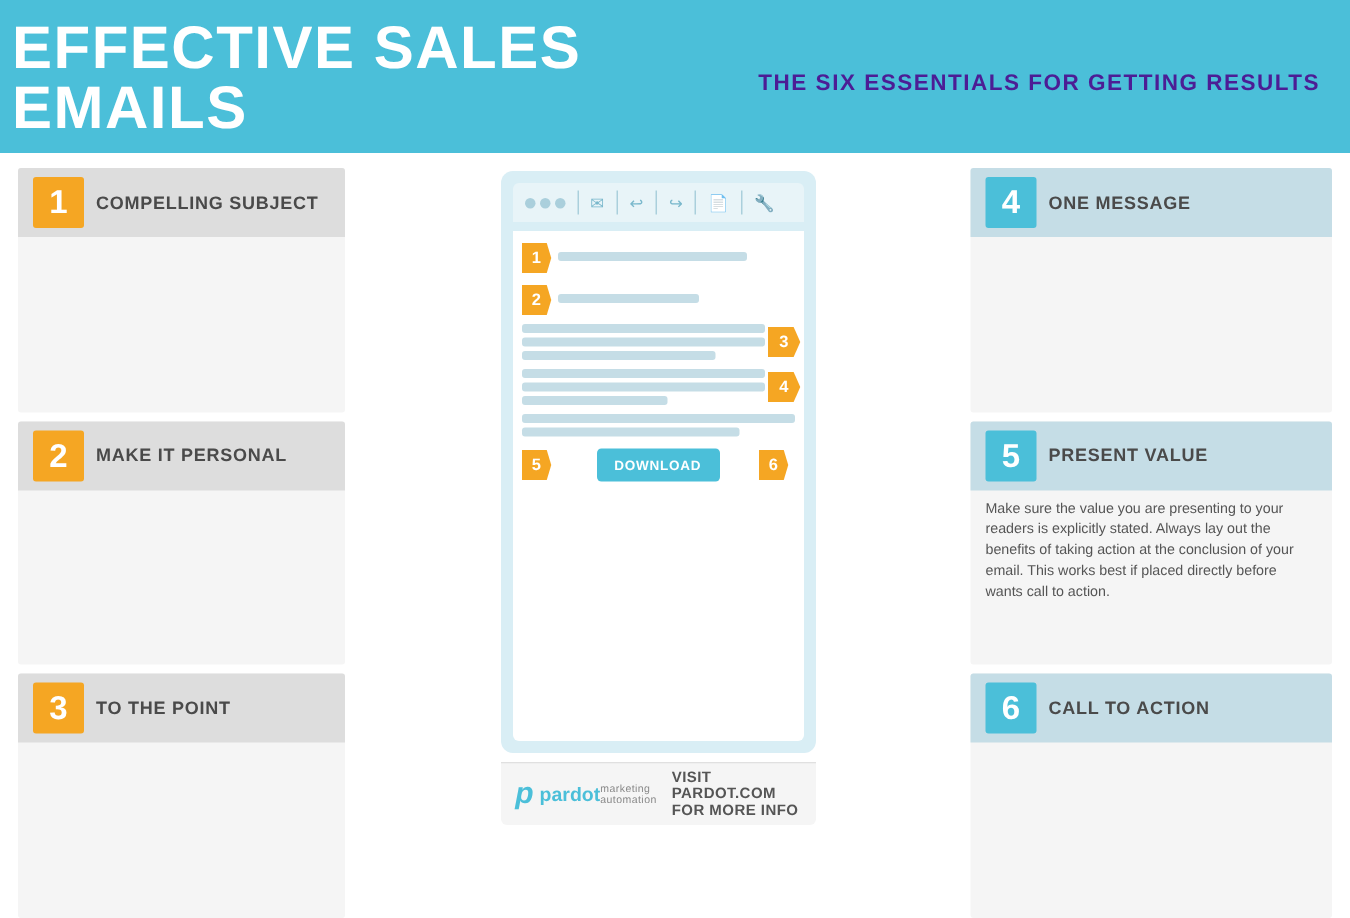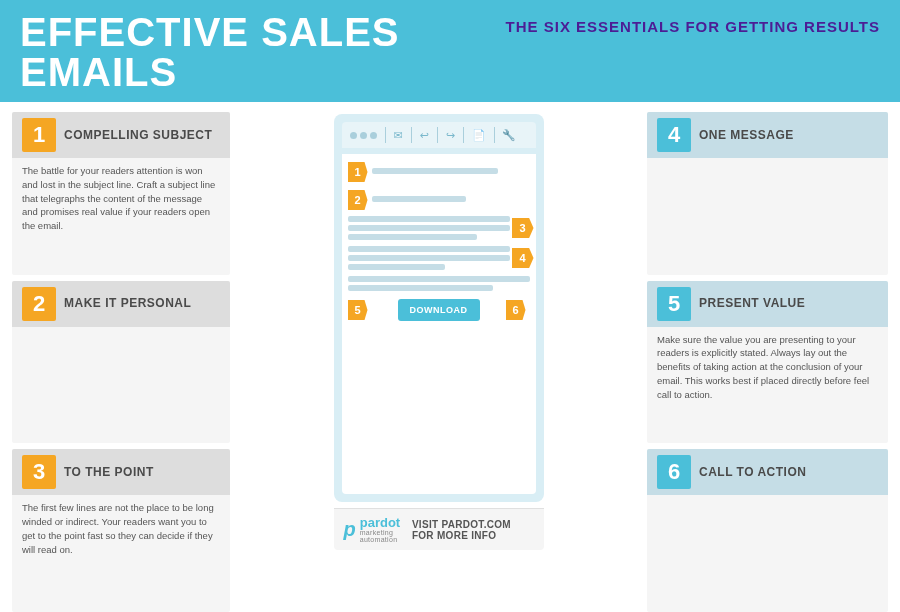--- a/index.html
+++ b/index.html
@@ -7,23 +7,23 @@
       width: 900px;
       height: 612px;
       font-family: Arial, Helvetica, sans-serif;
       overflow: hidden;
       background: #fff;
     }
 
     
     .header {
       background: #4bbfd9;
-      padding: 12px 20px 10px 20px;
-      display: flex;
-      align-items: flex-start;
+      padding: 12px 20px 10px 8px;
+      display: flex;
+      align-items: center;
       justify-content: space-between;
     }
     .header-title {
       font-size: 40px;
       font-weight: 900;
       color: #fff;
       letter-spacing: 1px;
       line-height: 1;
       text-transform: uppercase;
     }
@@ -253,21 +253,21 @@
       gap: 4px;
     }
     .pardot-p {
       font-size: 22px;
       font-weight: 900;
       color: #4bbfd9;
       font-style: italic;
     }
     .pardot-text {
       display: flex;
-      flex-direction: column;
+      flex-direction: row;
     }
     .pardot-name {
       font-size: 13px;
       font-weight: 900;
       color: #4bbfd9;
       line-height: 1;
     }
     .pardot-sub {
       font-size: 7px;
       color: #888;
@@ -314,36 +314,34 @@
 
 <div class="main">
 
   <div class="left-col">
 
     <div class="section-card">
       <div class="section-header">
         <div class="section-number-badge">1</div>
         <span class="section-title">COMPELLING SUBJECT</span>
       </div>
-      <p class="section-text">The battle for your readers attention is won and lost in the subject line. Craft a subject line that telegraphs the content of the message and promises real value if your readers open the email.</p>
     </div>
 
     <div class="section-card">
       <div class="section-header">
         <div class="section-number-badge">2</div>
         <span class="section-title">MAKE IT PERSONAL</span>
       </div>
     </div>
 
     <div class="section-card">
       <div class="section-header">
         <div class="section-number-badge">3</div>
         <span class="section-title">TO THE POINT</span>
       </div>
-      <p class="section-text">The first few lines are not the place to be long winded or indirect. Your readers want you to get to the point fast so they can decide if they will read on.</p>
     </div>
 
   </div>
 
   <div class="center-col">
     <div class="email-mockup">
 
       <div class="email-toolbar">
         <div class="toolbar-dots">
           <div class="toolbar-dot"></div>
@@ -431,21 +429,21 @@
         <div class="section-number-badge blue">4</div>
         <span class="section-title">ONE MESSAGE</span>
       </div>
     </div>
 
     <div class="section-card right">
       <div class="section-header">
         <div class="section-number-badge blue">5</div>
         <span class="section-title">PRESENT VALUE</span>
       </div>
-      <p class="section-text">Make sure the value you are presenting to your readers is explicitly stated. Always lay out the benefits of taking action at the conclusion of your email. This works best if placed directly before feel call to action.</p>
+      <p class="section-text">Make sure the value you are presenting to your readers is explicitly stated. Always lay out the benefits of taking action at the conclusion of your email. This works best if placed directly before wants call to action.</p>
     </div>
 
     <div class="section-card right">
       <div class="section-header">
         <div class="section-number-badge blue">6</div>
         <span class="section-title">CALL TO ACTION</span>
       </div>
     </div>
 
   </div>

